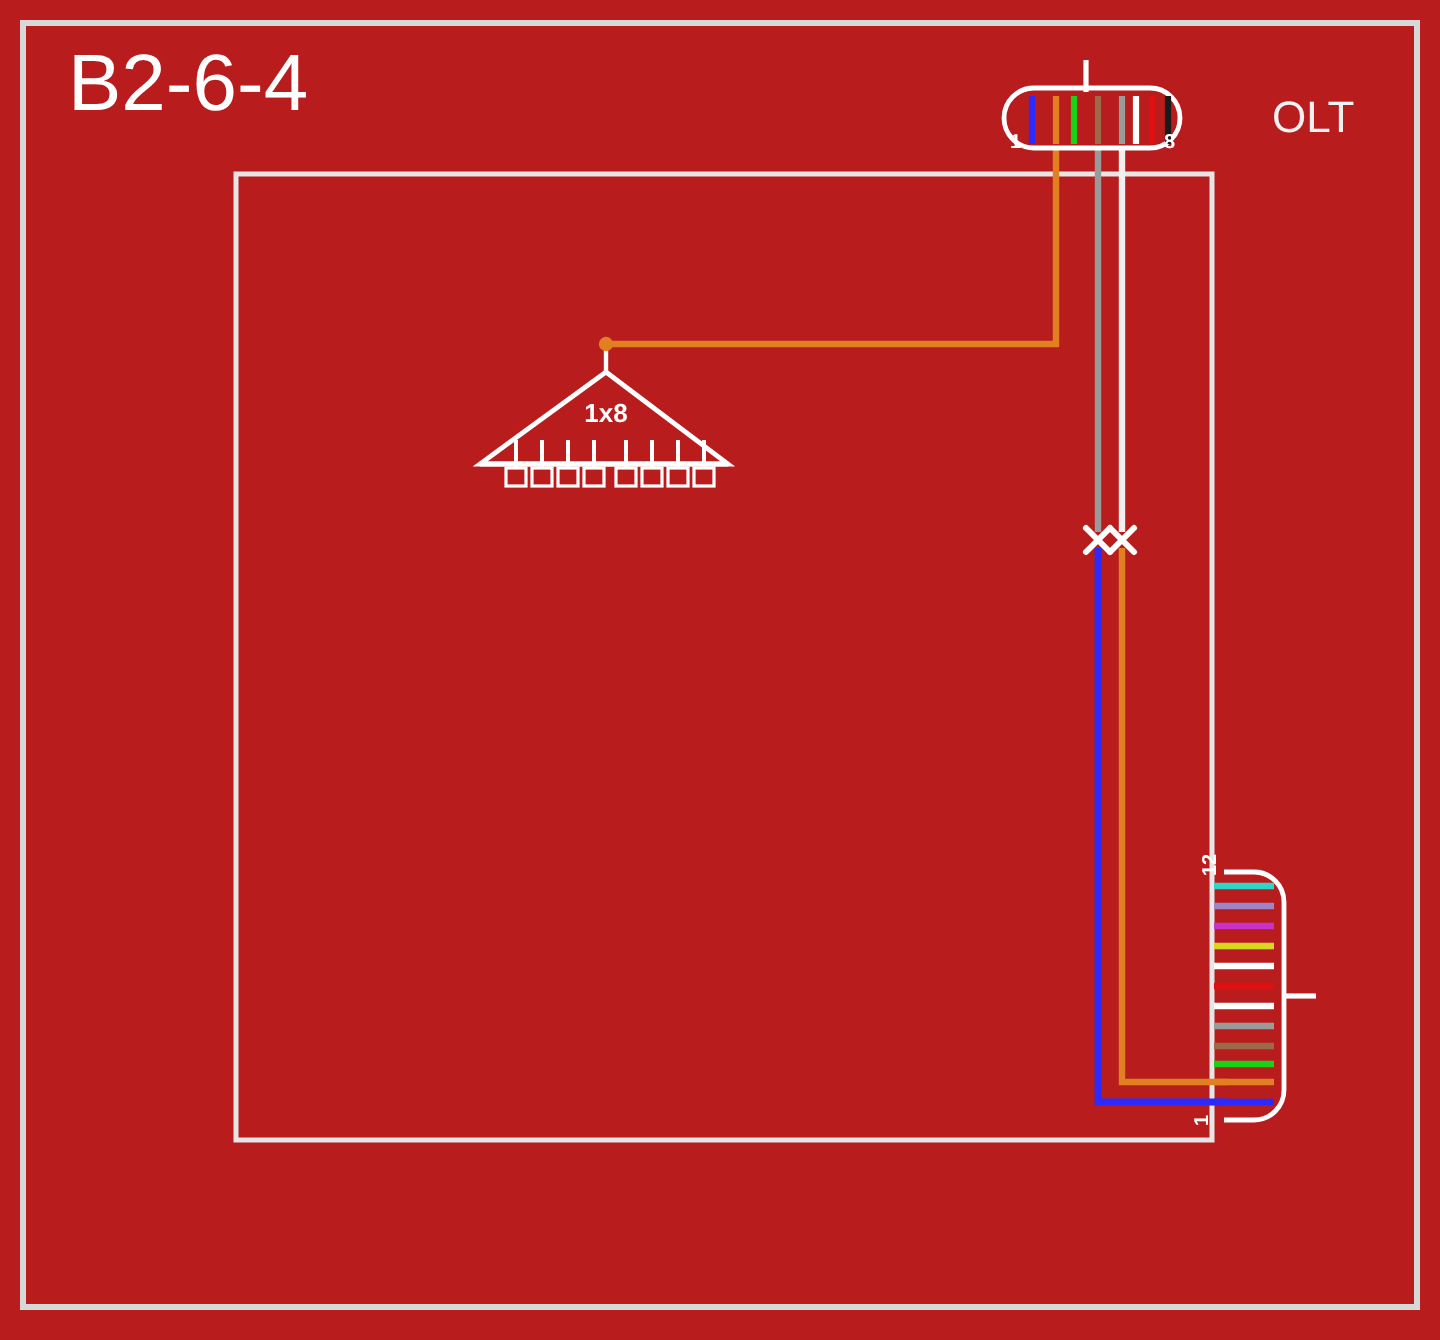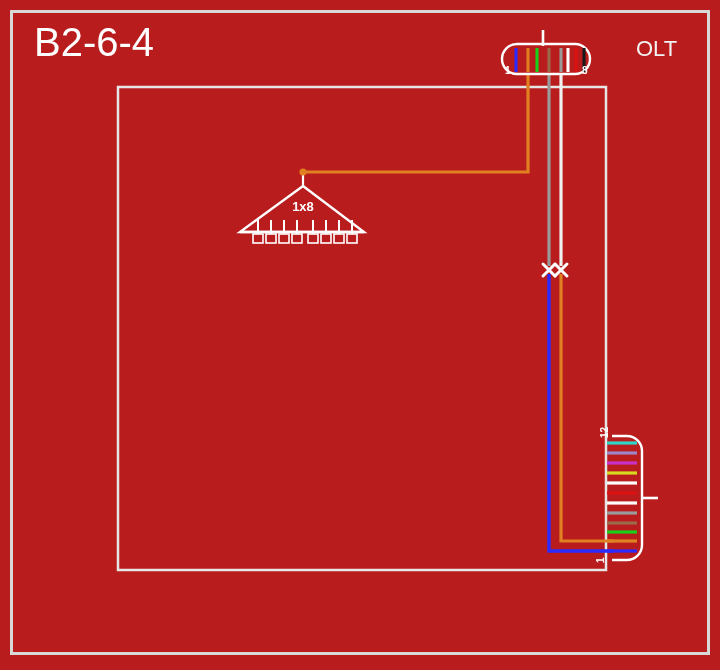--- a/index.html
+++ b/index.html
@@ -4,21 +4,21 @@
 <style>
   html,body{margin:0;padding:0;background:#000;}
   body{width:720px;height:670px;overflow:hidden;
        font-family:"Liberation Sans",sans-serif;}
   #stage{position:relative;width:720px;height:670px;background:#b91c1c;padding-left:16px;}
   #outer-frame{position:absolute;left:10px;top:10px;width:700px;height:645px;
        border:3px solid #d8d8d8;box-sizing:border-box;}
   #diagram-svg{position:absolute;left:0;top:0;width:720px;height:670px;}
   #title{position:absolute;left:34px;top:22px;color:#fff;font-size:40px;
        letter-spacing:0px;line-height:1;font-weight:400;}
-  #olt-label{position:absolute;left:636px;top:36px;color:#f2f2f2;font-size:22px;}
+  #olt-label{position:absolute;left:636px;top:46px;color:#f2f2f2;font-size:22px;}
 </style>
 </head>
 <body>
 
 <div id="stage">
 
   <div id="outer-frame"></div>
 
   <div id="title">B2-6-4</div>
   <div id="olt-label">OLT</div>

